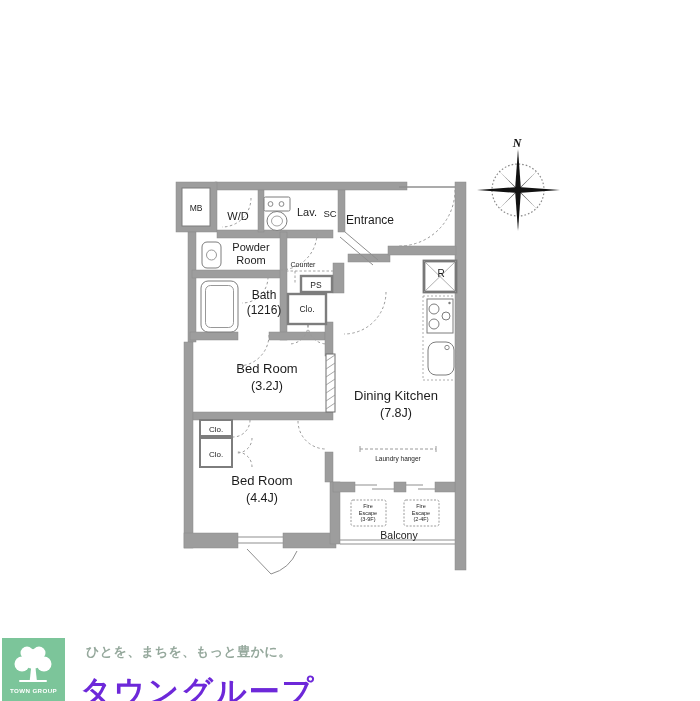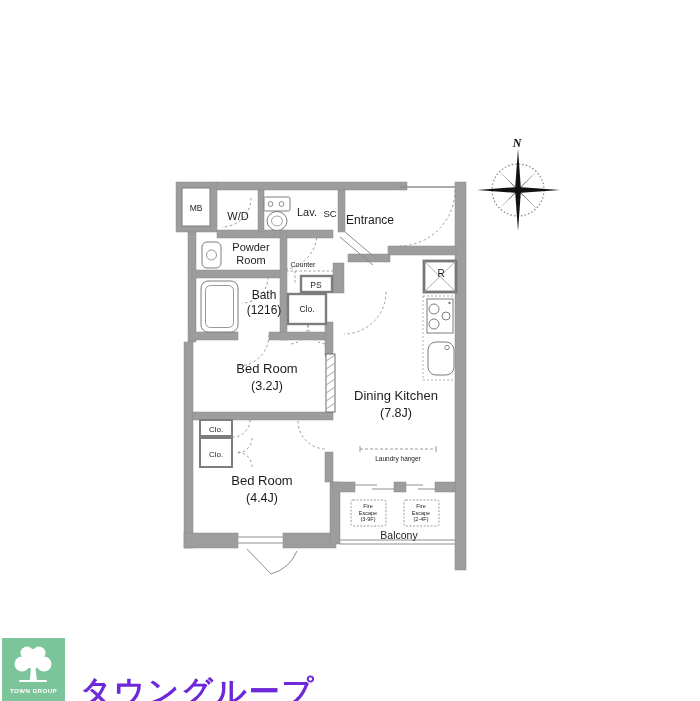--- a/index.html
+++ b/index.html
@@ -207,14 +207,15 @@
         <circle cx="20" cy="26" r="7.5"></circle>
         <circle cx="42" cy="26" r="7.5"></circle>
         <circle cx="25" cy="15" r="6.5"></circle>
         <circle cx="37" cy="15" r="6.5"></circle>
         <path d="M29.3,28 h4 l1.5,14 h-7 z"></path>
         <rect x="17" y="42" width="28" height="2" rx="1"></rect>
       </g>
       <text x="31.5" y="55" text-anchor="middle" font-size="6.2" font-weight="bold" letter-spacing="0.4" fill="#ffffff" font-family="Liberation Sans, sans-serif">TOWN GROUP</text>
     </svg>
   </div>
+  <div id="tagline">ひとを、まちを、もっと豊かに。</div>
   <div id="company">タウングループ</div>
 </div>
 
 </body></html>

